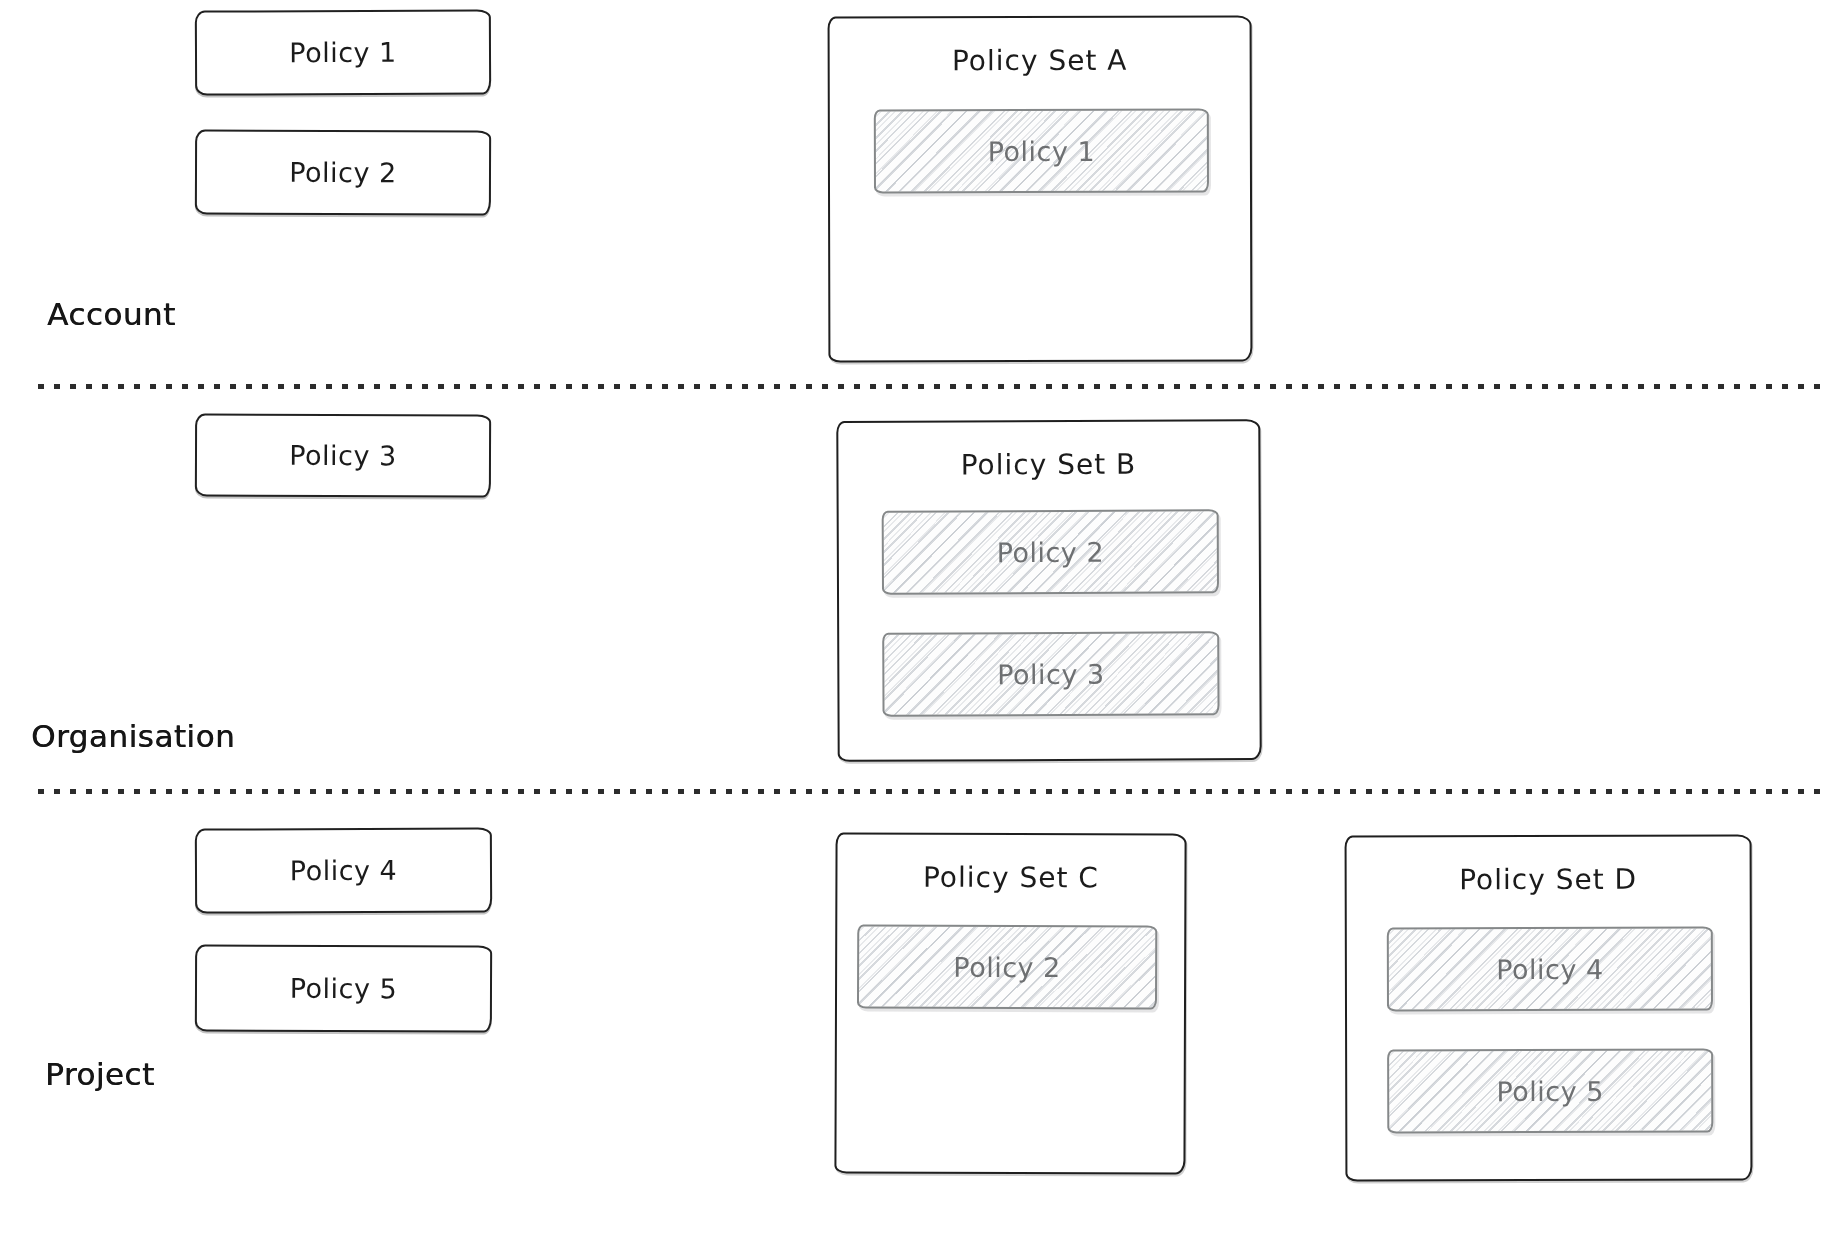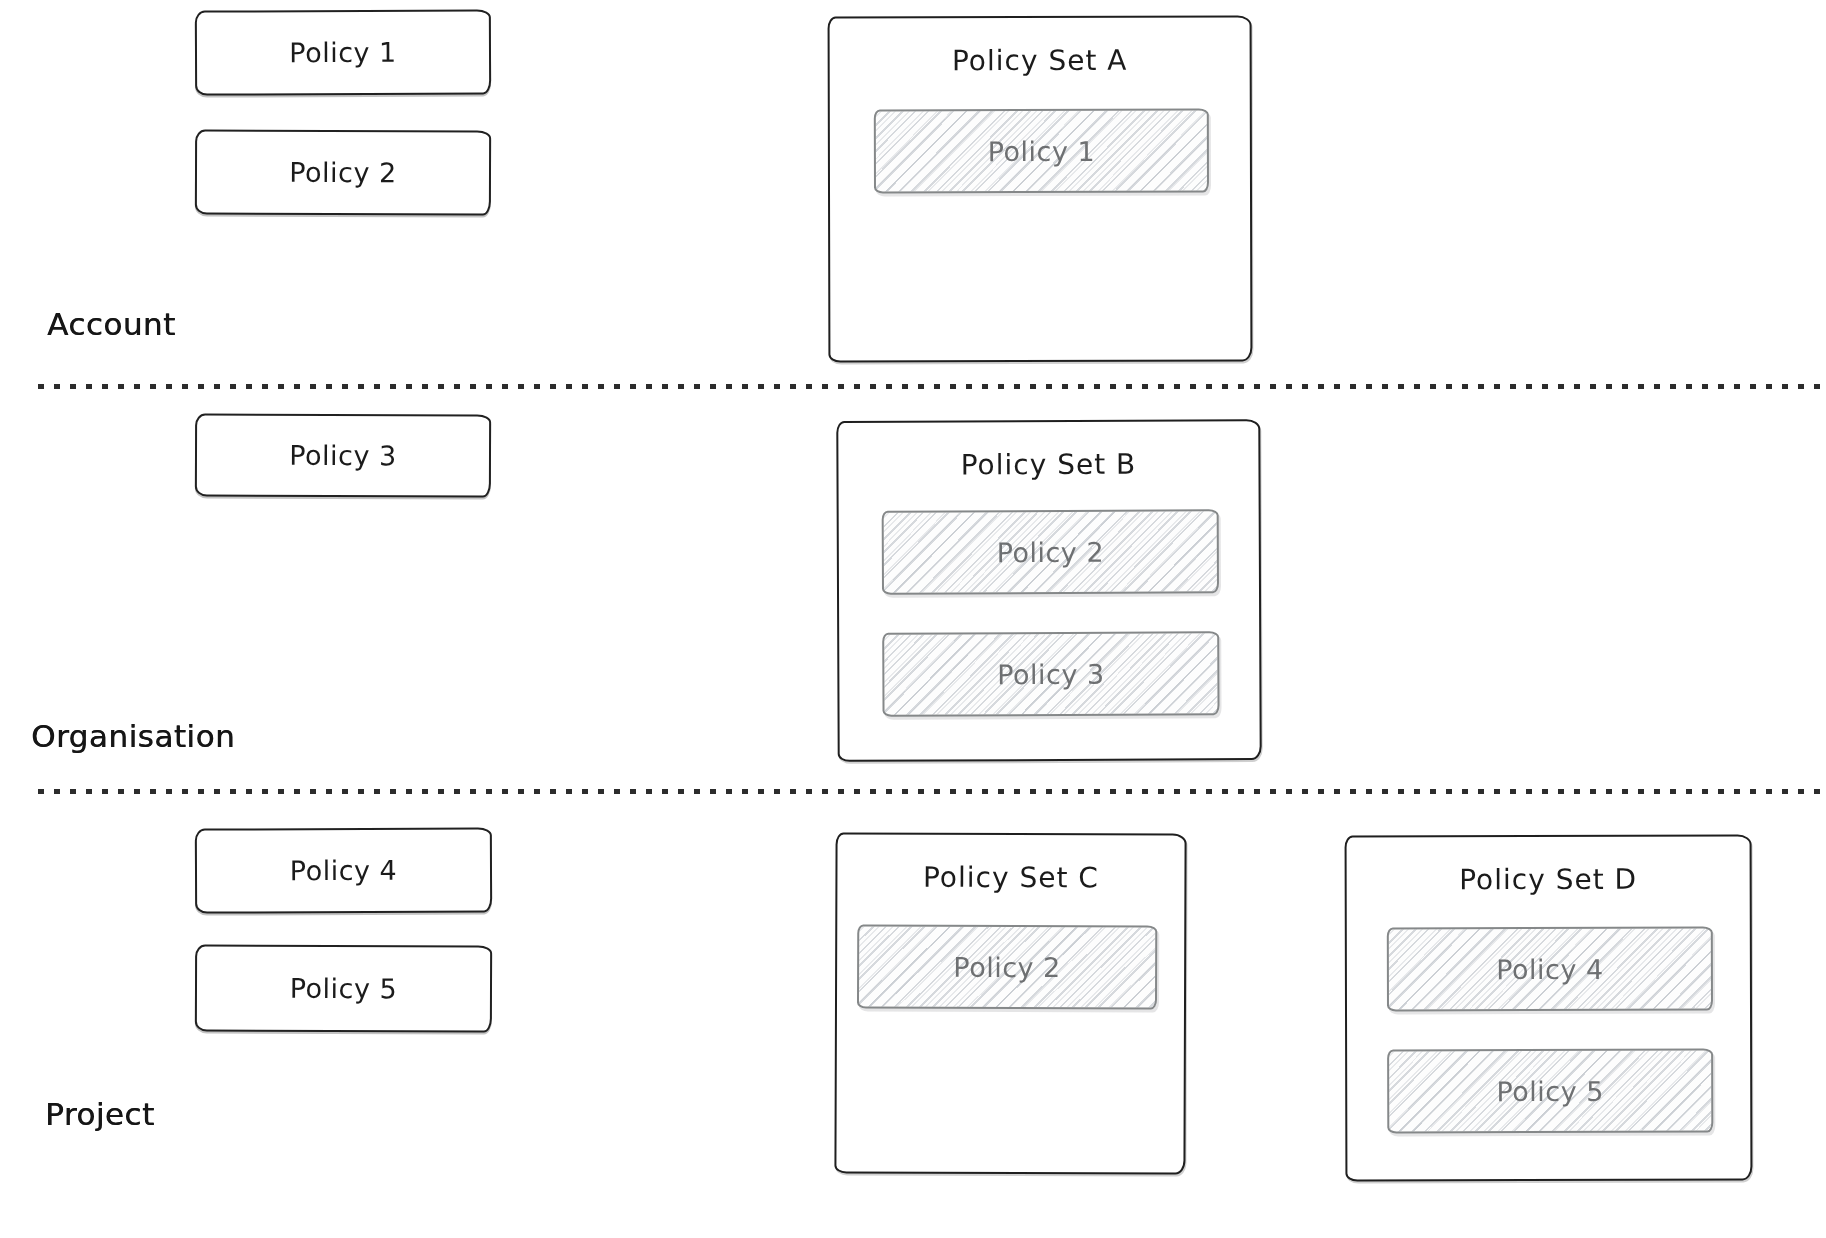--- a/index.html
+++ b/index.html
@@ -111,21 +111,21 @@
     <span>Policy 2</span>
   </div>
 
   <div class="policy-set r-c" style="left:828px; top:16px; width:420px; height:342px;">
     <div class="policy-set-title">Policy Set A</div>
     <div class="member" style="left:44px; top:91px; width:331px;">
       <span>Policy 1</span>
     </div>
   </div>
 
-  <div class="section-label" style="left:47px; top:306px;">Account</div>
+  <div class="section-label" style="left:47px; top:296px;">Account</div>
 
   <div class="divider" style="top:384px;"></div>
 
   <div class="policy-card r-b" style="left:195px; top:414px; height:79px;">
     <span>Policy 3</span>
   </div>
 
   <div class="policy-set r-a" style="left:837px; top:420px; width:420px; height:337px;">
     <div class="policy-set-title">Policy Set B</div>
     <div class="member" style="left:43px; top:88px; width:333px;">
@@ -158,15 +158,15 @@
   <div class="policy-set r-c" style="left:1345px; top:835px; width:403px; height:342px;">
     <div class="policy-set-title">Policy Set D</div>
     <div class="member" style="left:40px; top:90px; width:322px;">
       <span>Policy 4</span>
     </div>
     <div class="member" style="left:40px; top:212px; width:322px;">
       <span>Policy 5</span>
     </div>
   </div>
 
-  <div class="section-label" style="left:45px; top:1096px;">Project</div>
+  <div class="section-label" style="left:45px; top:1056px;">Project</div>
 
 </div>
 
 </body></html>

